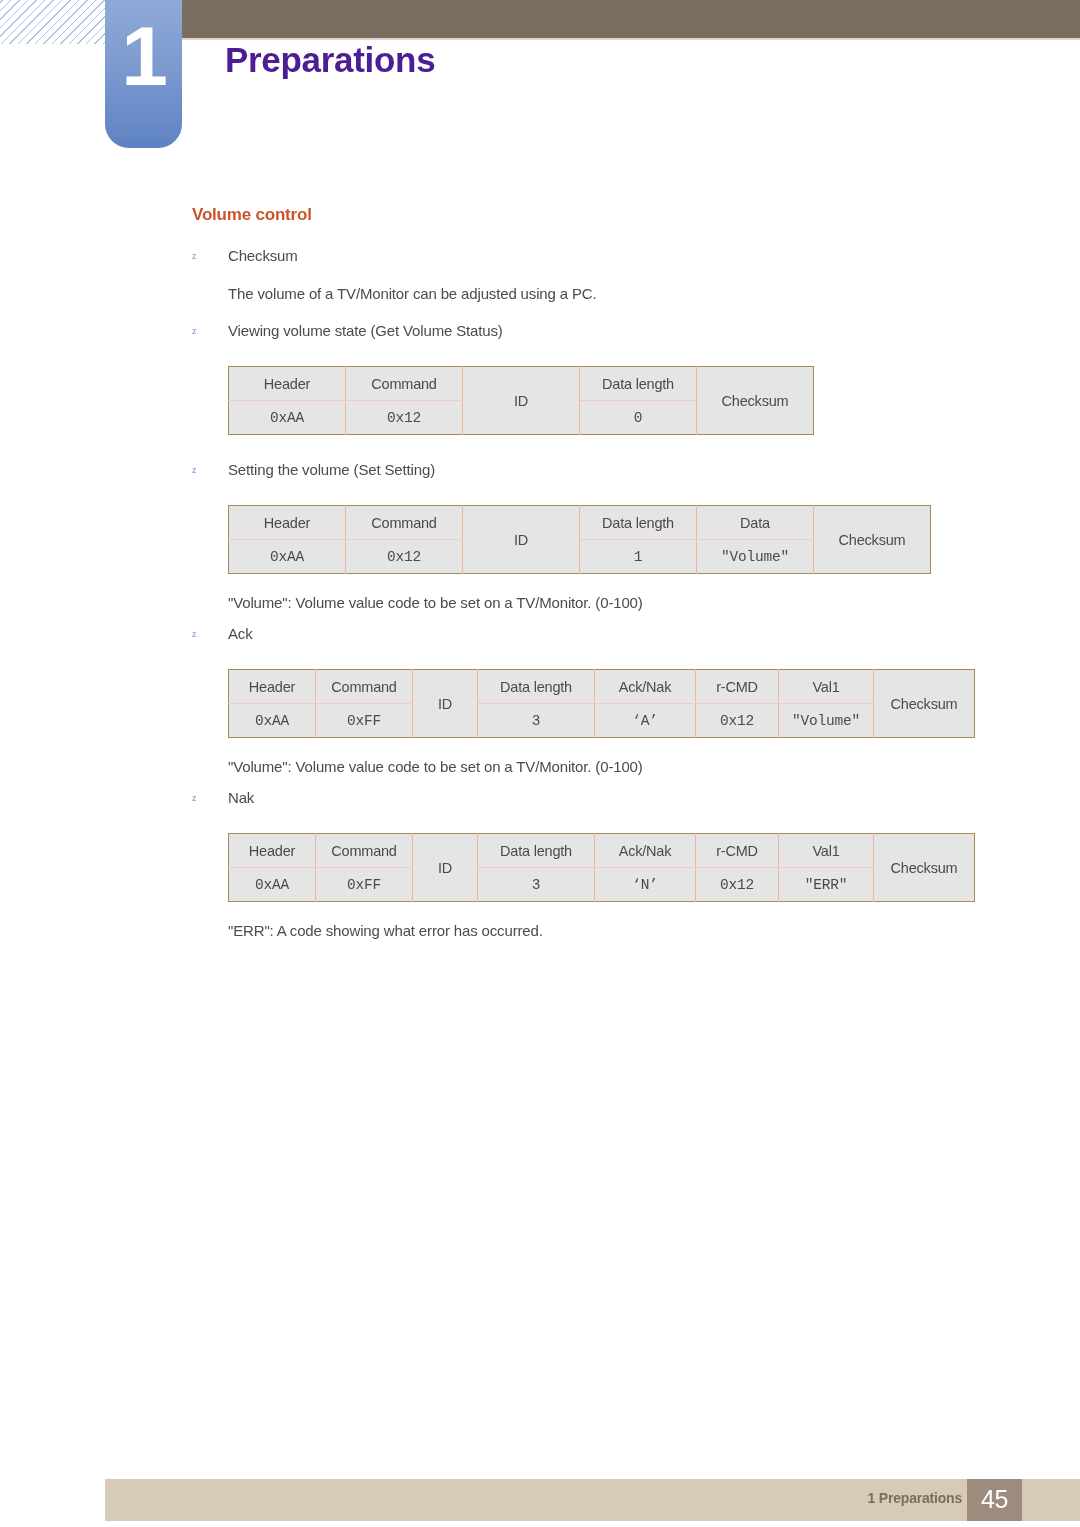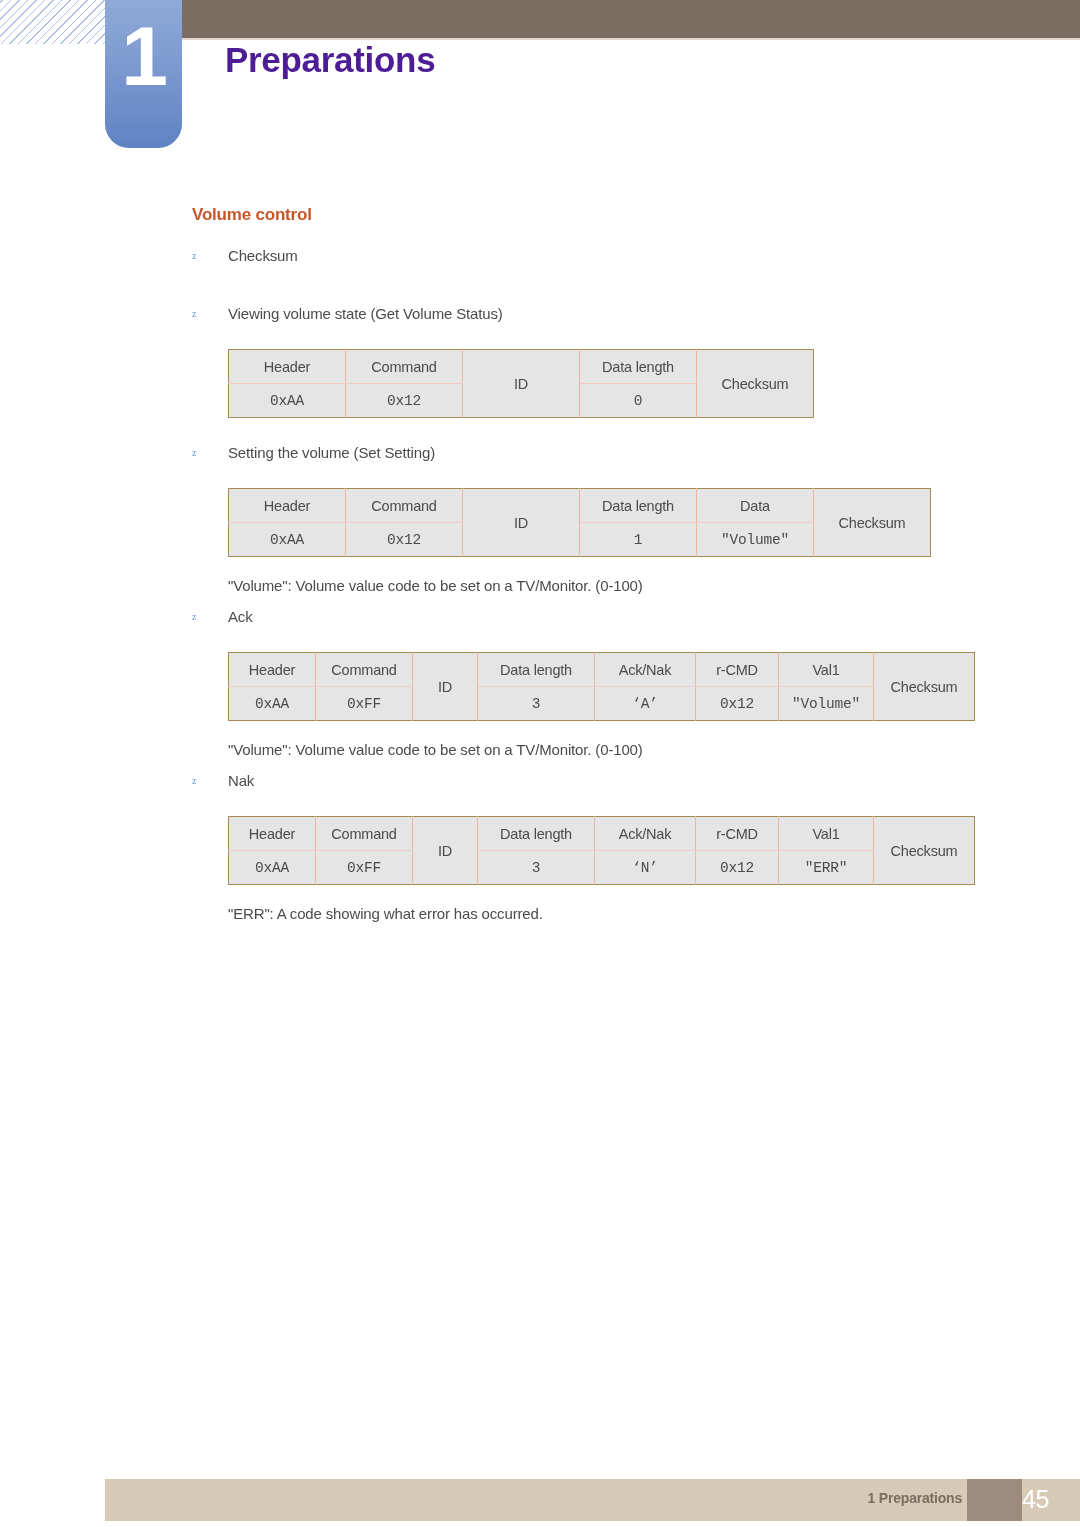--- a/index.html
+++ b/index.html
@@ -183,21 +183,21 @@
   #footer-page-box {
     position: absolute;
     left: 967px;
     top: 1479px;
     width: 55px;
     height: 42px;
     background: #9d8b7d;
   }
   #footer-page-number {
     position: absolute;
-    left: 1008px;
+    left: 967px;
     top: 1485px;
     width: 55px;
     text-align: center;
     font-size: 25px;
     color: #ffffff;
     letter-spacing: -0.5px;
   }
 </style>
 </head>
 <body>
@@ -216,20 +216,21 @@
 
   <div class="section-heading">Volume control</div>
 
   <div class="bullet-row">
     <span class="bullet-glyph">z</span>
     <span>Checksum</span>
   </div>
 
   <div class="gap-sm"></div>
 
+  <div class="plain-row">The volume of a TV/Monitor can be adjusted using a PC.</div>
 
   <div class="gap-md"></div>
 
   <div class="bullet-row">
     <span class="bullet-glyph">z</span>
     <span>Viewing volume state (Get Volume Status)</span>
   </div>
 
   <div class="gap-md"></div>
 

